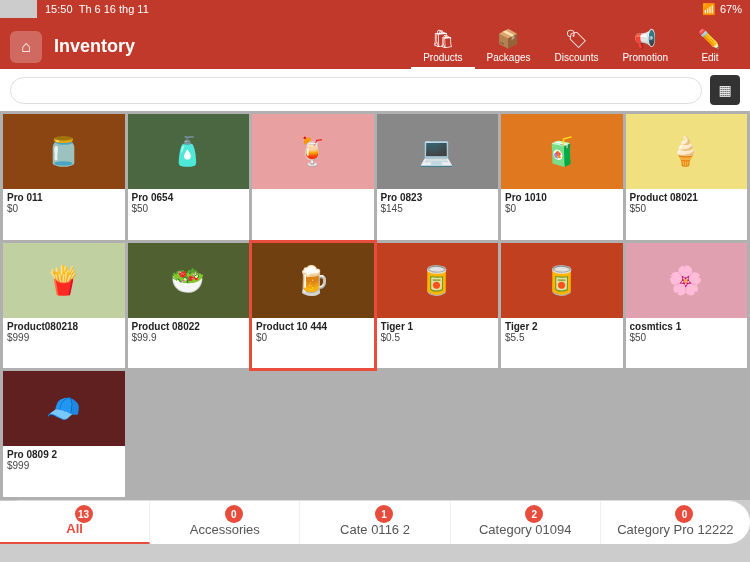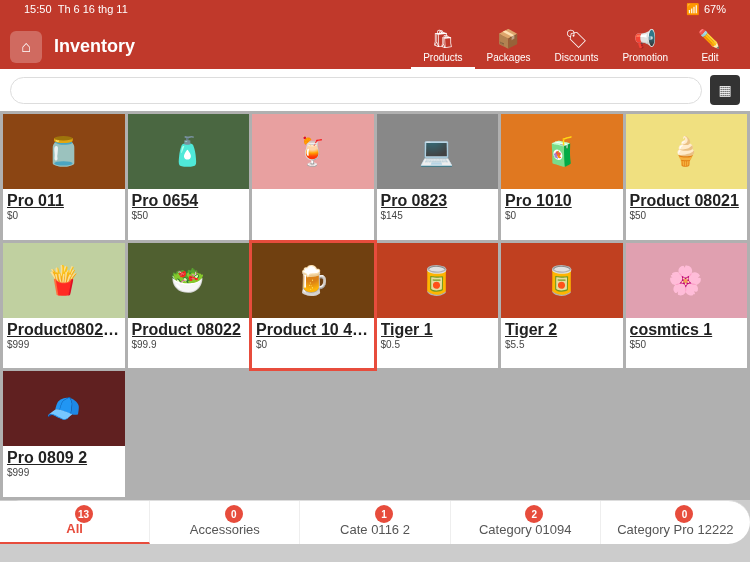--- a/index.html
+++ b/index.html
@@ -3,25 +3,26 @@
   <meta charset="utf-8">
   <style>
     * { box-sizing: border-box; margin: 0; padding: 0; }
     body { font-family: -apple-system, 'Helvetica Neue', Arial, sans-serif; background: #ccc; width: 750px; height: 562px; overflow: hidden; }
 
     
     .status-bar {
       background: #c0392b;
       color: white;
       font-size: 11px;
-      padding: 2px 24px;
+      padding: 2px 8px;
       display: flex;
       justify-content: space-between;
       align-items: center;
       height: 18px;
+      margin-left: 37px;
     }
     .status-bar-right { display: flex; gap: 4px; align-items: center; }
     .header-home-btn {
       background: rgba(255,255,255,0.25);
       border: none;
       border-radius: 6px;
       width: 32px;
       height: 32px;
       display: flex;
       align-items: center;
@@ -103,27 +104,26 @@
       position: relative;
       overflow: hidden;
     }
     .product-card.selected {
       outline: 3px solid #e74c3c;
     }
     .product-info {
       padding: 3px 4px 4px;
     }
     .product-name {
-      font-size: 16px;
+      font-size: 10px;
       font-weight: 600;
       color: #222;
       white-space: nowrap;
       overflow: hidden;
       text-overflow: ellipsis;
-      text-decoration: underline;
     }
     .product-price {
       font-size: 10px;
       color: #444;
     }
 
     
     .bottom-tabs {
       background: white;
       display: flex;

